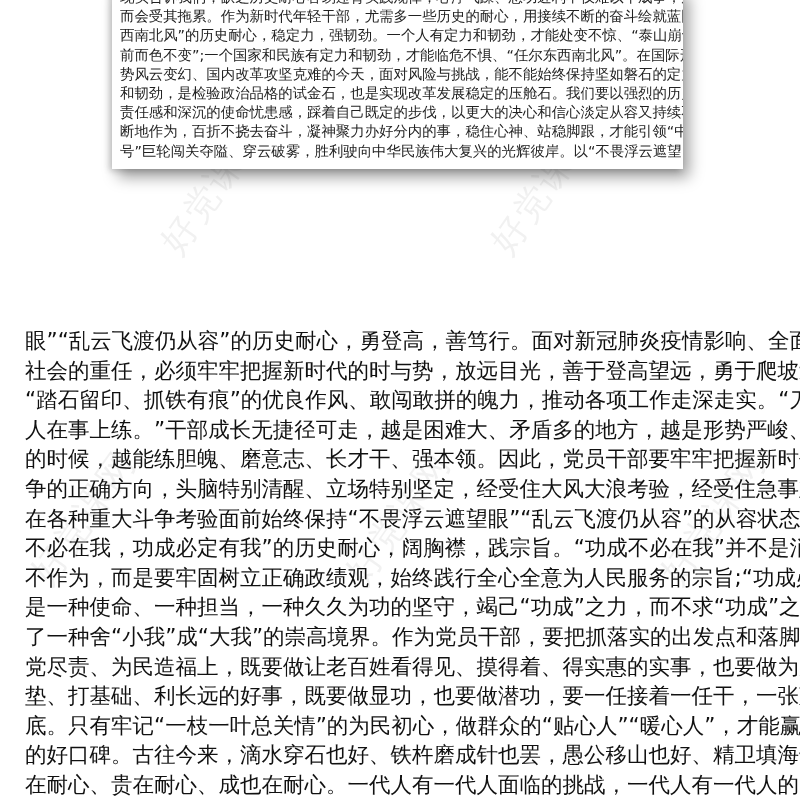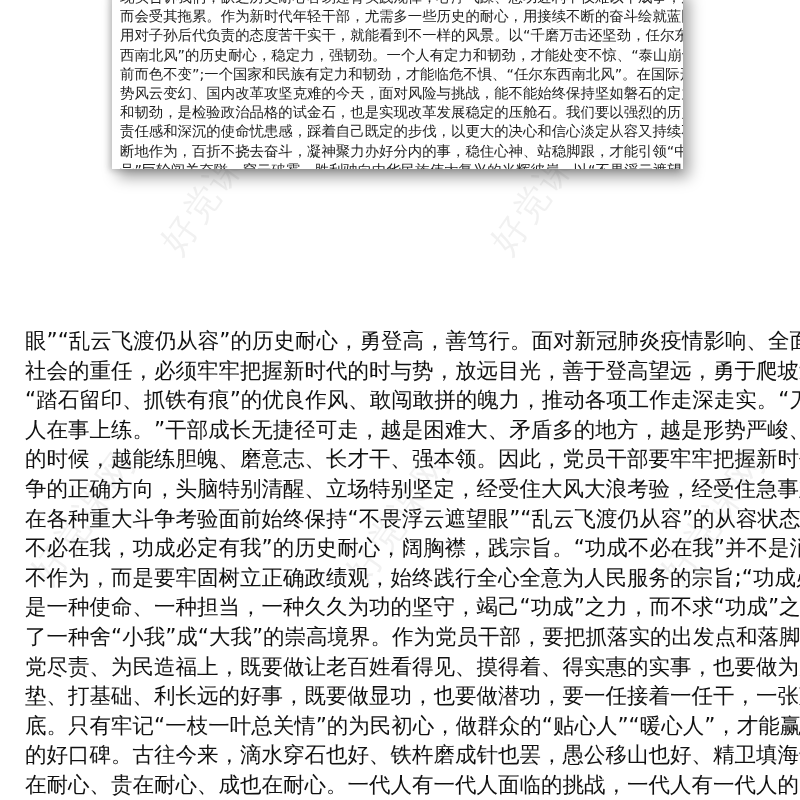--- a/index.html
+++ b/index.html
@@ -74,21 +74,20 @@
       pointer-events: none;
     }
   </style>
 </head>
 <body>
 
 <div class="card">
   <div class="card-text">
     <span class="ln">现实告诉我们，缺乏历史耐心容易违背实践规律，心浮气躁、急功近利不仅难以干成事，反</span>
     <span class="ln">而会受其拖累。作为新时代年轻干部，尤需多一些历史的耐心，用接续不断的奋斗绘就蓝图，</span>
-    <span class="ln">用对子孙后代负责的态度苦干实干，就能看到不一样的风景。以“千磨万击还坚劲，任尔东</span>
     <span class="ln">西南北风”的历史耐心，稳定力，强韧劲。一个人有定力和韧劲，才能处变不惊、“泰山崩于</span>
     <span class="ln">前而色不变”;一个国家和民族有定力和韧劲，才能临危不惧、“任尔东西南北风”。在国际形</span>
     <span class="ln">势风云变幻、国内改革攻坚克难的今天，面对风险与挑战，能不能始终保持坚如磐石的定力</span>
     <span class="ln">和韧劲，是检验政治品格的试金石，也是实现改革发展稳定的压舱石。我们要以强烈的历史</span>
     <span class="ln">责任感和深沉的使命忧患感，踩着自己既定的步伐，以更大的决心和信心淡定从容又持续不</span>
     <span class="ln">断地作为，百折不挠去奋斗，凝神聚力办好分内的事，稳住心神、站稳脚跟，才能引领“中国</span>
     <span class="ln">号”巨轮闯关夺隘、穿云破雾，胜利驶向中华民族伟大复兴的光辉彼岸。以“不畏浮云遮望</span>
   </div>
 </div>
 

